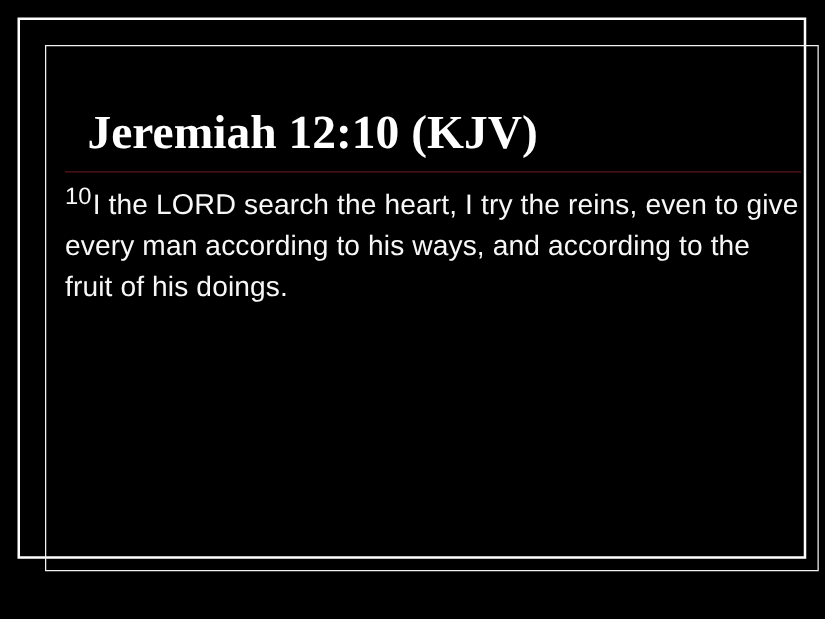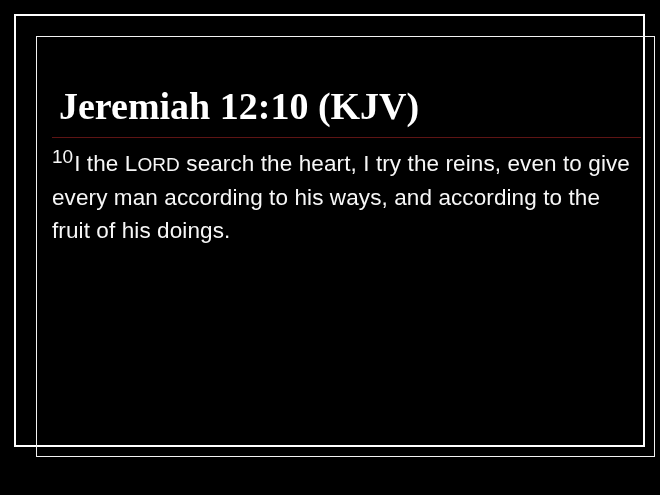--- a/index.html
+++ b/index.html
@@ -59,21 +59,21 @@
   
   .title-block {
     position: absolute;
     left: 0;
     top: 0;
     width: 617px;
     height: 100px;
   }
   .slide-title {
     position: absolute;
-    left: 22px;
+    left: 33px;
     top: 48px;
     margin: 0;
     font-family: "Liberation Serif", "DejaVu Serif", serif;
     font-weight: bold;
     font-size: 38px;
     line-height: 42px;
     color: #ffffff;
     letter-spacing: 0px;
     white-space: nowrap;
     text-shadow: 0 1px 1px rgba(0,0,0,0.9);
@@ -120,21 +120,21 @@
     text-transform: lowercase;
   }
   .divine-name .dn-cap {
     font-variant: normal;
     text-transform: none;
     font-size: 22.5px;
   }
   .divine-name .dn-small {
     font-variant: normal;
     text-transform: uppercase;
-    font-size: 19px;
+    font-size: 23px;
   }
 
   
   .body-spacer {
     position: absolute;
     left: 15px;
     top: 225px;
     width: 590px;
     height: 180px;
   }

